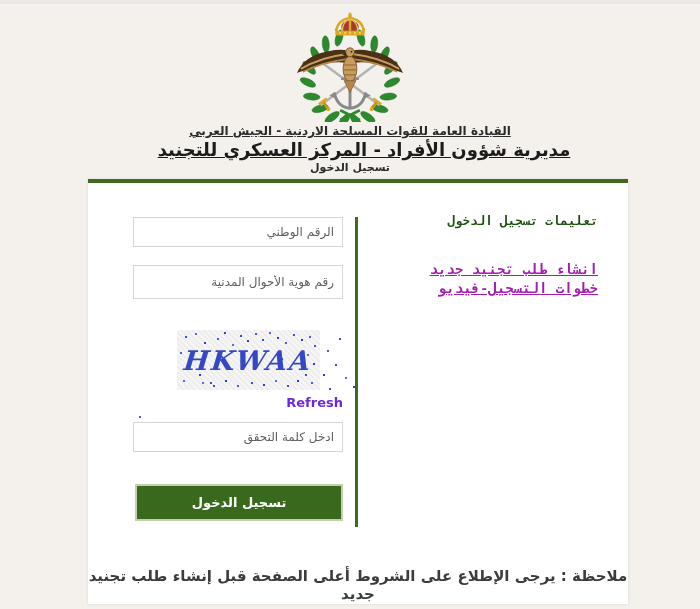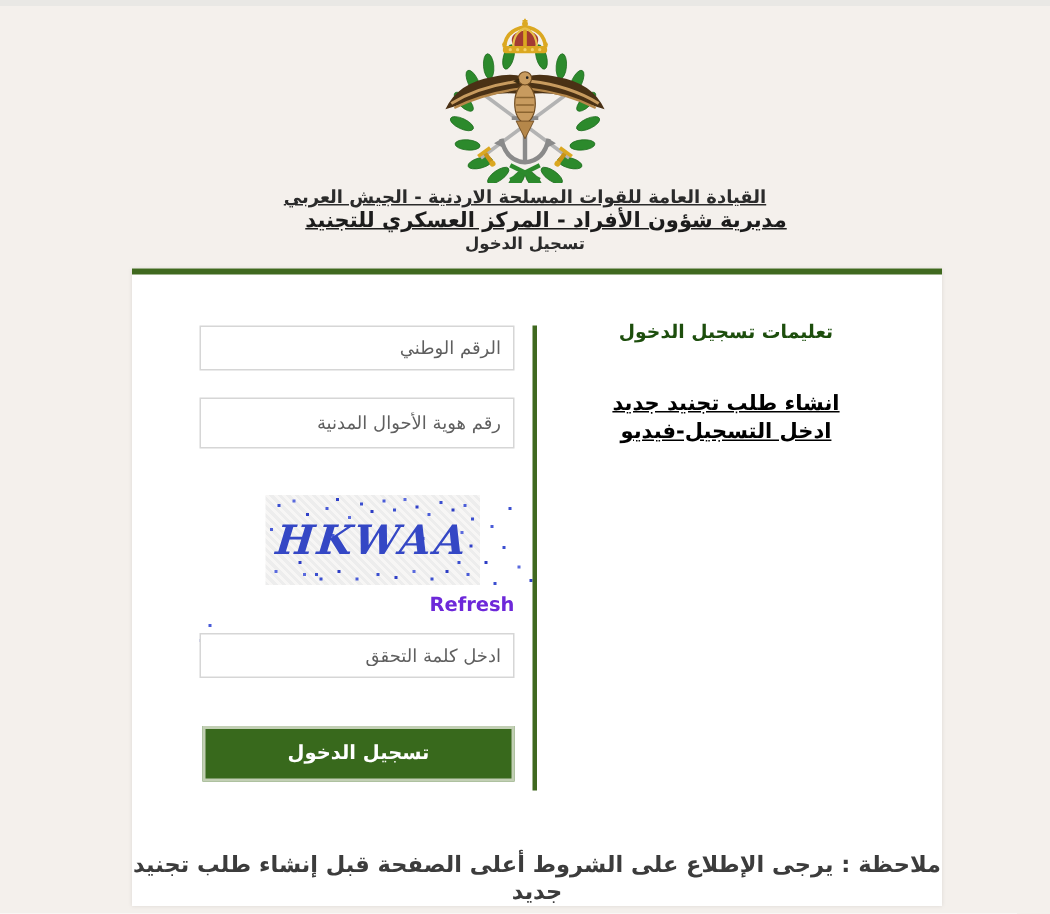--- a/index.html
+++ b/index.html
@@ -10,21 +10,21 @@
   }
   .top-strip{height:4px;background:#e9e8e5;width:100%;}
   
   .header{ text-align:center; }
   .emblem{ display:block;margin:6px auto 2px auto; }
   .hline1{
     font-size:12px;font-weight:bold;color:#2b2b2b;
     text-decoration:underline;margin:2px 0 1px 0;direction:rtl;
   }
   .hline2{
-    font-size:14px;font-weight:600;color:#1c1c1c;
+    font-size:18px;font-weight:600;color:#1c1c1c;
     text-decoration:underline;margin:1px 0 0 0;direction:rtl;padding-left:28px;
   }
   .hline3{
     font-size:11px;font-weight:bold;color:#2b2b2b;margin:1px 0 0 0;direction:rtl;
   }
   
   .card{
     position:absolute;left:88px;top:179px;width:540px;height:421px;
     background:#ffffff;border-top:4px solid #40691f;
     box-shadow:0 0 3px rgba(0,0,0,0.10);
@@ -82,31 +82,31 @@
   }
   .login-btn{
     position:absolute;left:47px;top:301px;width:208px;height:37px;
     background:#38691c;border:2px solid #c2cfb4;box-sizing:border-box;
     color:#ffffff;font-family:"DejaVu Sans","Liberation Sans",sans-serif;
     font-size:13px;font-weight:bold;cursor:pointer;direction:rtl;
   }
   
   .instructions{
     position:absolute;left:282px;top:30px;width:228px;
-    direction:rtl;text-align:center;color:#1d4e0d;
+    direction:rtl;color:#1d4e0d;font-family:Liberation Mono, monospace;
   }
   .ins-title{
     font-size:12.5px;font-weight:bold;margin:0 0 14px 0;
   }
   .ins-para{
     font-size:13px;font-weight:bold;line-height:1.5;margin:0 0 20px 0;
   }
   .ins-links{margin-top:32px;}
   .ins-link{
-    display:block;font-size:14px;font-weight:bold;color:#000000;
+    display:block;font-size:14px;font-weight:bold;color:#a21caf;
     text-decoration:underline;line-height:1.35;cursor:pointer;
   }
   
   .note{
     position:absolute;left:0;top:384px;width:100%;
     text-align:center;direction:rtl;
     font-size:15px;font-weight:bold;color:#3c3c3c;
   }
 </style>
 </head>
@@ -225,18 +225,18 @@
   <input class="txt-input inp-verify" type="text" placeholder="ادخل كلمة التحقق" style="">
 
   <button class="login-btn">تسجيل الدخول</button>
 
   <div class="v-divider"></div>
 
   <div class="instructions">
     <div class="ins-title">تعليمات تسجيل الدخول</div>
     <div class="ins-links">
       <a class="ins-link">انشاء طلب تجنيد جديد</a>
-      <a class="ins-link">ادخل التسجيل-فيديو</a>
+      <a class="ins-link">خطوات التسجيل-فيديو</a>
     </div>
   </div>
 
   <div class="note">ملاحظة : يرجى الإطلاع على الشروط أعلى الصفحة قبل إنشاء طلب تجنيد جديد</div>
 </div>
 
 </body></html>

